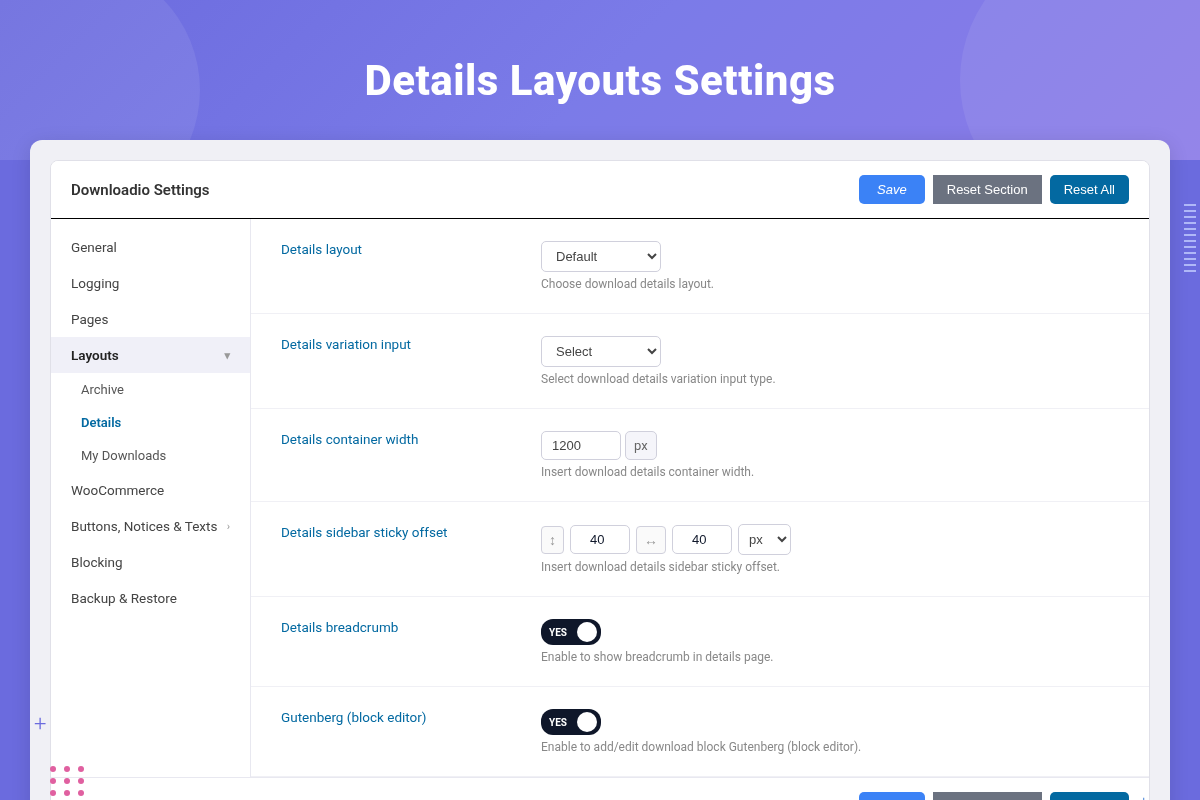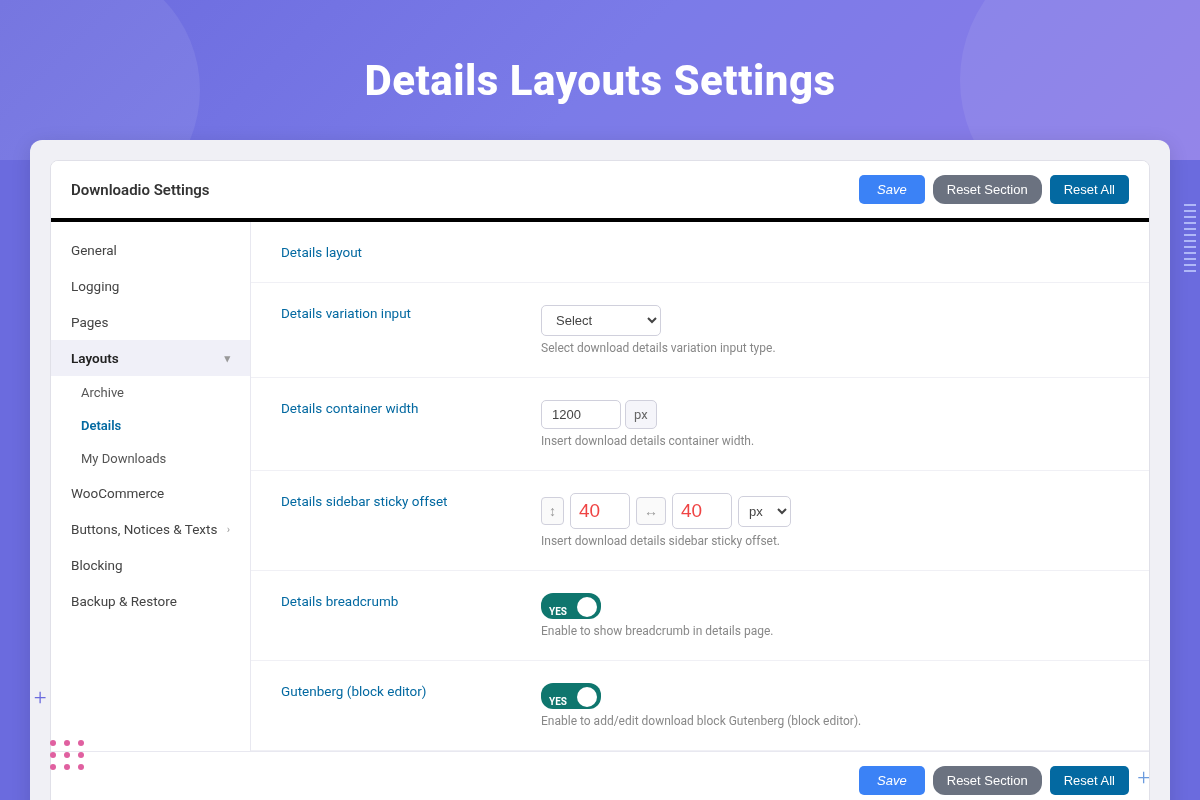--- a/index.html
+++ b/index.html
@@ -97,21 +97,21 @@
       border: 1px solid #e0e0e8;
       overflow: hidden;
     }
 
     
     .panel-header {
       display: flex;
       align-items: center;
       justify-content: space-between;
       padding: 14px 20px;
-      border-bottom: 4px solid #000000;
+      border-bottom: 1px solid #000000;
       background: #fff;
     }
     .panel-header-title {
       font-size: 15px;
       font-weight: 600;
       color: #333;
     }
     .header-buttons {
       display: flex;
       gap: 8px;
@@ -125,21 +125,21 @@
       font-size: 13px;
       font-weight: 500;
       cursor: pointer;
       font-style: italic;
     }
     .btn-reset-section {
       background: #6b7280;
       color: #fff;
       border: none;
       padding: 7px 14px;
-      border-radius: 12px;
+      border-radius: 0;
       font-size: 13px;
       font-weight: 500;
       cursor: pointer;
     }
     .btn-reset-all {
       background: #0369a1;
       color: #fff;
       border: none;
       padding: 7px 14px;
       border-radius: 5px;
@@ -271,23 +271,23 @@
       font-size: 14px;
       color: #999;
       border: 1px solid #d0d0dc;
       border-radius: 4px;
       padding: 5px 7px;
       background: #fafafa;
     }
     .offset-input {
       border: 1px solid #d0d0dc;
       border-radius: 5px;
-      padding: 6px 8px;
-      font-size: 19px;
-      color: #ef4444;
+      padding: 6px 19px;
+      font-size: 13px;
+      color: #0f172a;
       width: 60px;
       outline: none;
     }
     .px-select {
       border: 1px solid #d0d0dc;
       border-radius: 5px;
       padding: 6px 6px;
       font-size: 13px;
       color: #444;
       background: #fff;
@@ -295,22 +295,22 @@
       cursor: pointer;
     }
 
     
     .toggle-wrap {
       display: flex;
       align-items: center;
     }
     .toggle-yes {
       display: flex;
-      align-items: flex-end;
-      background: #0f766e;
+      align-items: center;
+      background: #0f172a;
       border-radius: 12px;
       padding: 2px 4px 2px 8px;
       gap: 4px;
       cursor: pointer;
       width: 60px;
       height: 26px;
     }
     .toggle-yes-label {
       font-size: 10px;
       font-weight: 700;
@@ -410,20 +410,28 @@
           <span>Backup &amp; Restore</span>
         </div>
       </div>
 
       <div class="content-area">
 
         <div class="setting-row">
           <div class="setting-label-col">
             <div class="setting-label">Details layout</div>
           </div>
+          <div class="setting-control-col">
+            <select class="select-dropdown" style="border:1px solid #d0d0dc;border-radius:5px;padding:6px 10px;font-size:13px;color:#444;background:#fff;outline:none;min-width:120px;">
+              <option>Default</option>
+              <option>Layout 1</option>
+              <option>Layout 2</option>
+            </select>
+            <div class="setting-description">Choose download details layout.</div>
+          </div>
         </div>
 
         <div class="setting-row">
           <div class="setting-label-col">
             <div class="setting-label">Details variation input</div>
           </div>
           <div class="setting-control-col">
             <select class="select-dropdown" style="border:1px solid #d0d0dc;border-radius:5px;padding:6px 10px;font-size:13px;color:#444;background:#fff;outline:none;min-width:120px;">
               <option>Select</option>
               <option>Radio</option>

